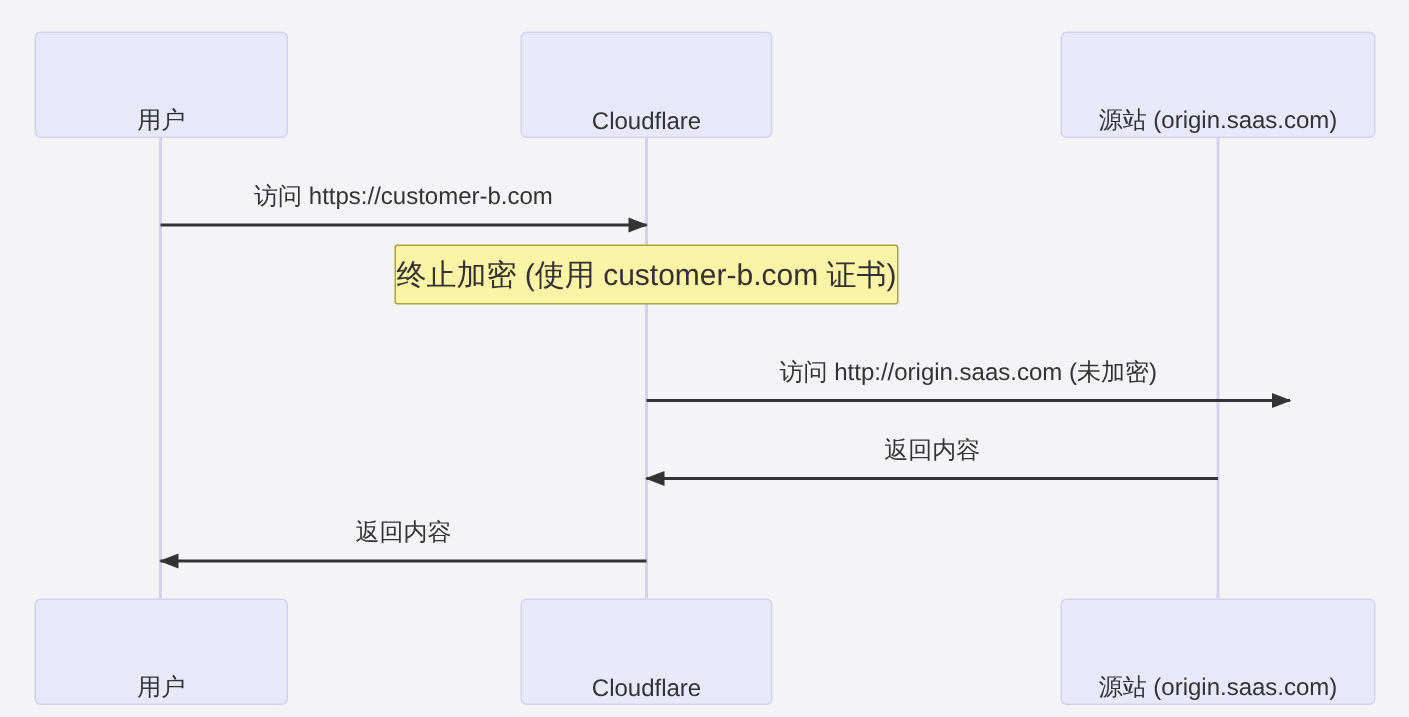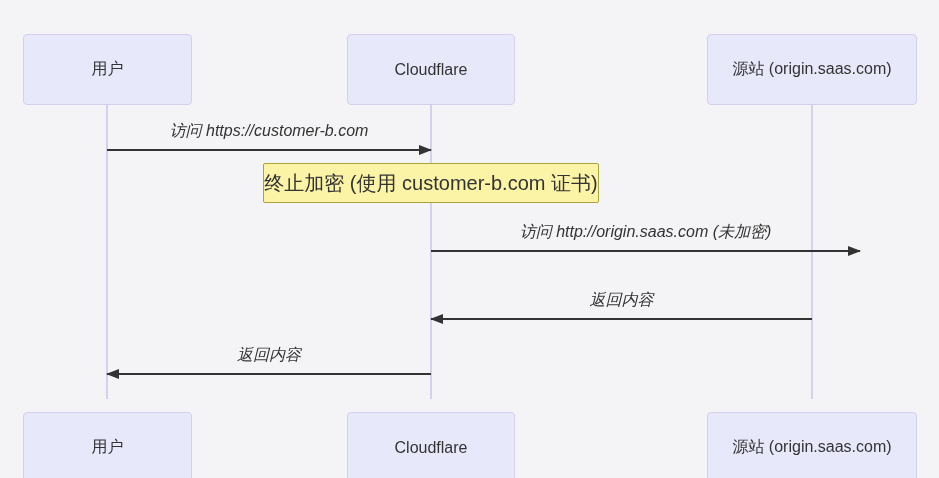--- a/index.html
+++ b/index.html
@@ -32,30 +32,28 @@
     background:var(--lifeline);
   }
   .actor{
     position:absolute;
     height:71px;
     background:var(--actor-fill);
     border:1px solid var(--actor-border);
     border-radius:4px;
     box-sizing:border-box;
     display:flex;
-    align-items:center;
+    align-items:flex-end;
     justify-content:center;
     font-size:16px;
     color:var(--text);
-    margin-top:13px;
   }
   .message{
     position:absolute;
     height:30px;
-    font-style:italic;
   }
   .msg-label{
     position:absolute;
     left:0; right:0;
     bottom:9px;
     text-align:center;
     font-size:16px;
     color:var(--text);
     white-space:nowrap;
   }
@@ -130,21 +128,21 @@
 
   <div class="message" style="left:107px; top:121px; width:324px">
     <div class="msg-label">访问 https://customer-b.com</div>
     <div class="msg-line">
         <i class="head right"></i>
       </div>
   </div>
 
   <div class="note">终止加密 (使用 customer-b.com 证书)</div>
 
-  <div class="message" style="left:431px; top:222px; width:429px">
+  <div class="message" style="left:431px; top:238px; width:429px">
     <div class="msg-label">访问 http://origin.saas.com (未加密)</div>
     <div class="msg-line">
         <i class="head right"></i>
       </div>
   </div>
 
   <div class="message" style="left:431px; top:290px; width:381px">
     <div class="msg-label">返回内容</div>
     <div class="msg-line">
         <i class="head left"></i>

